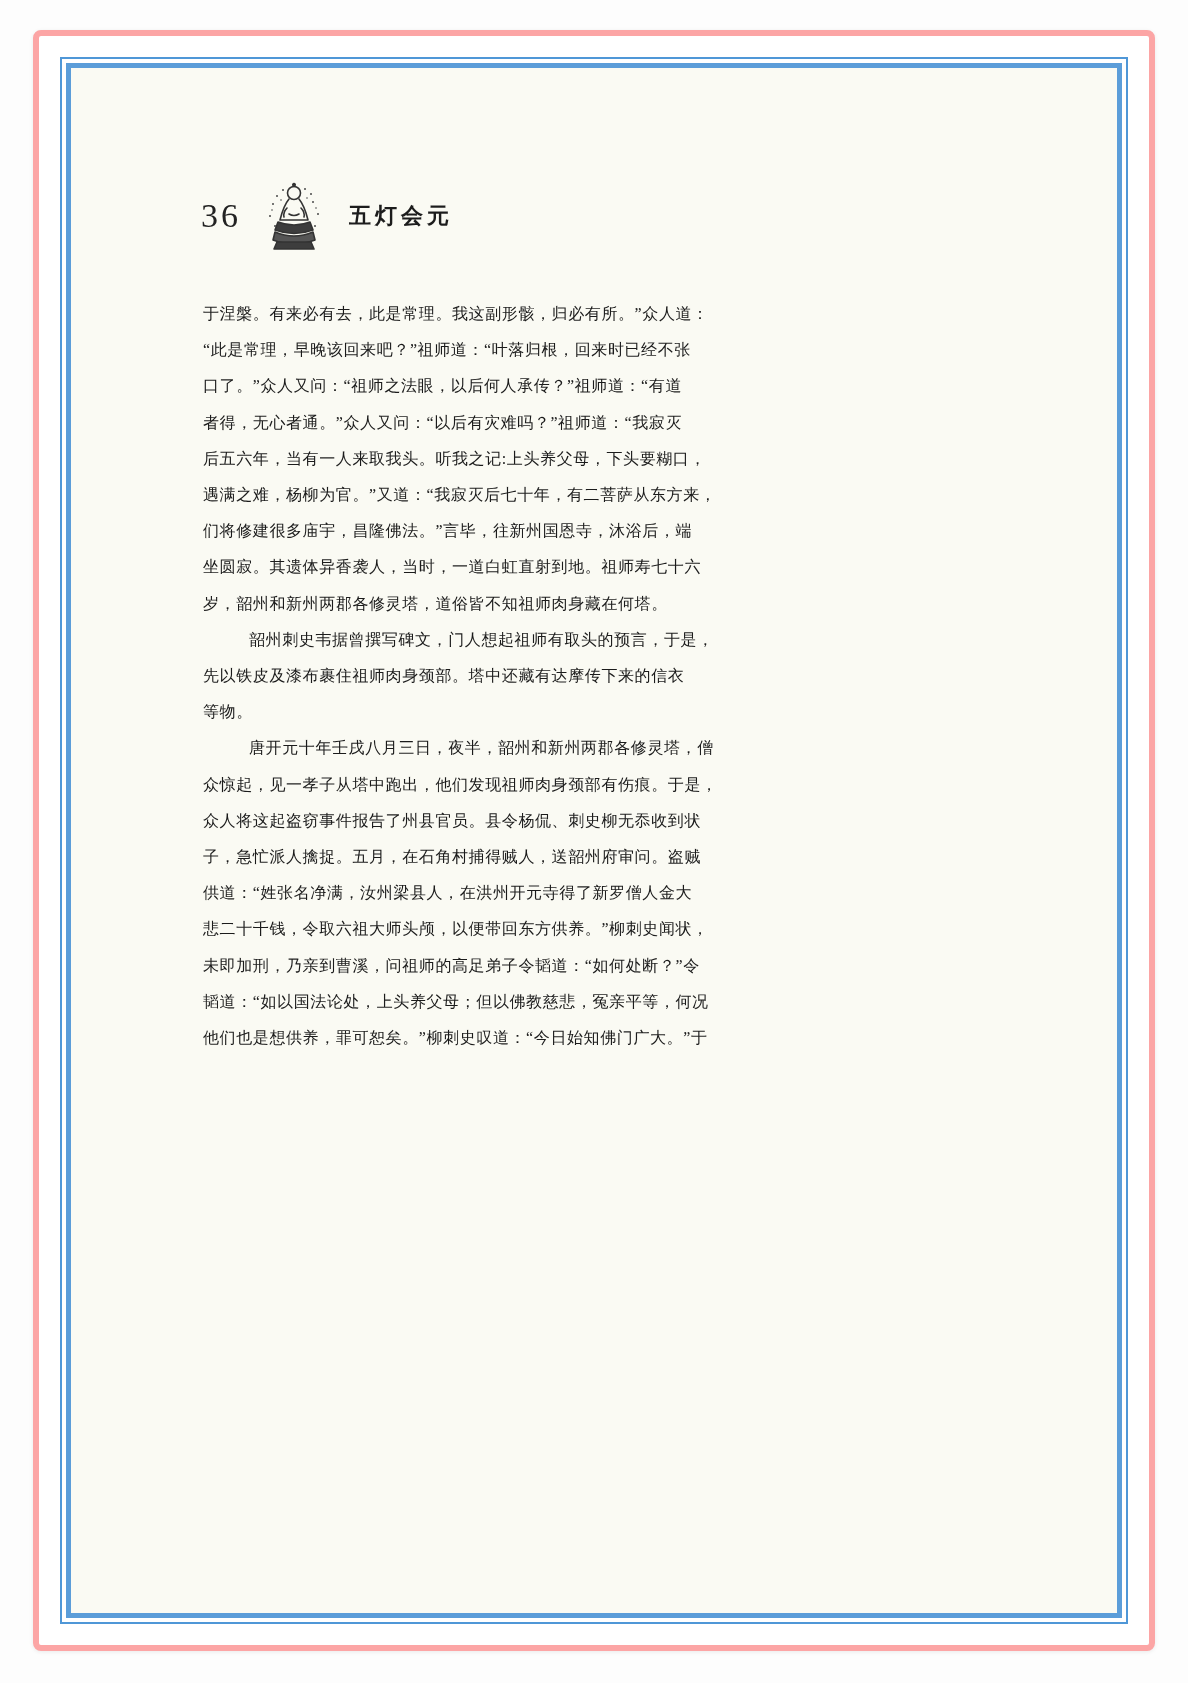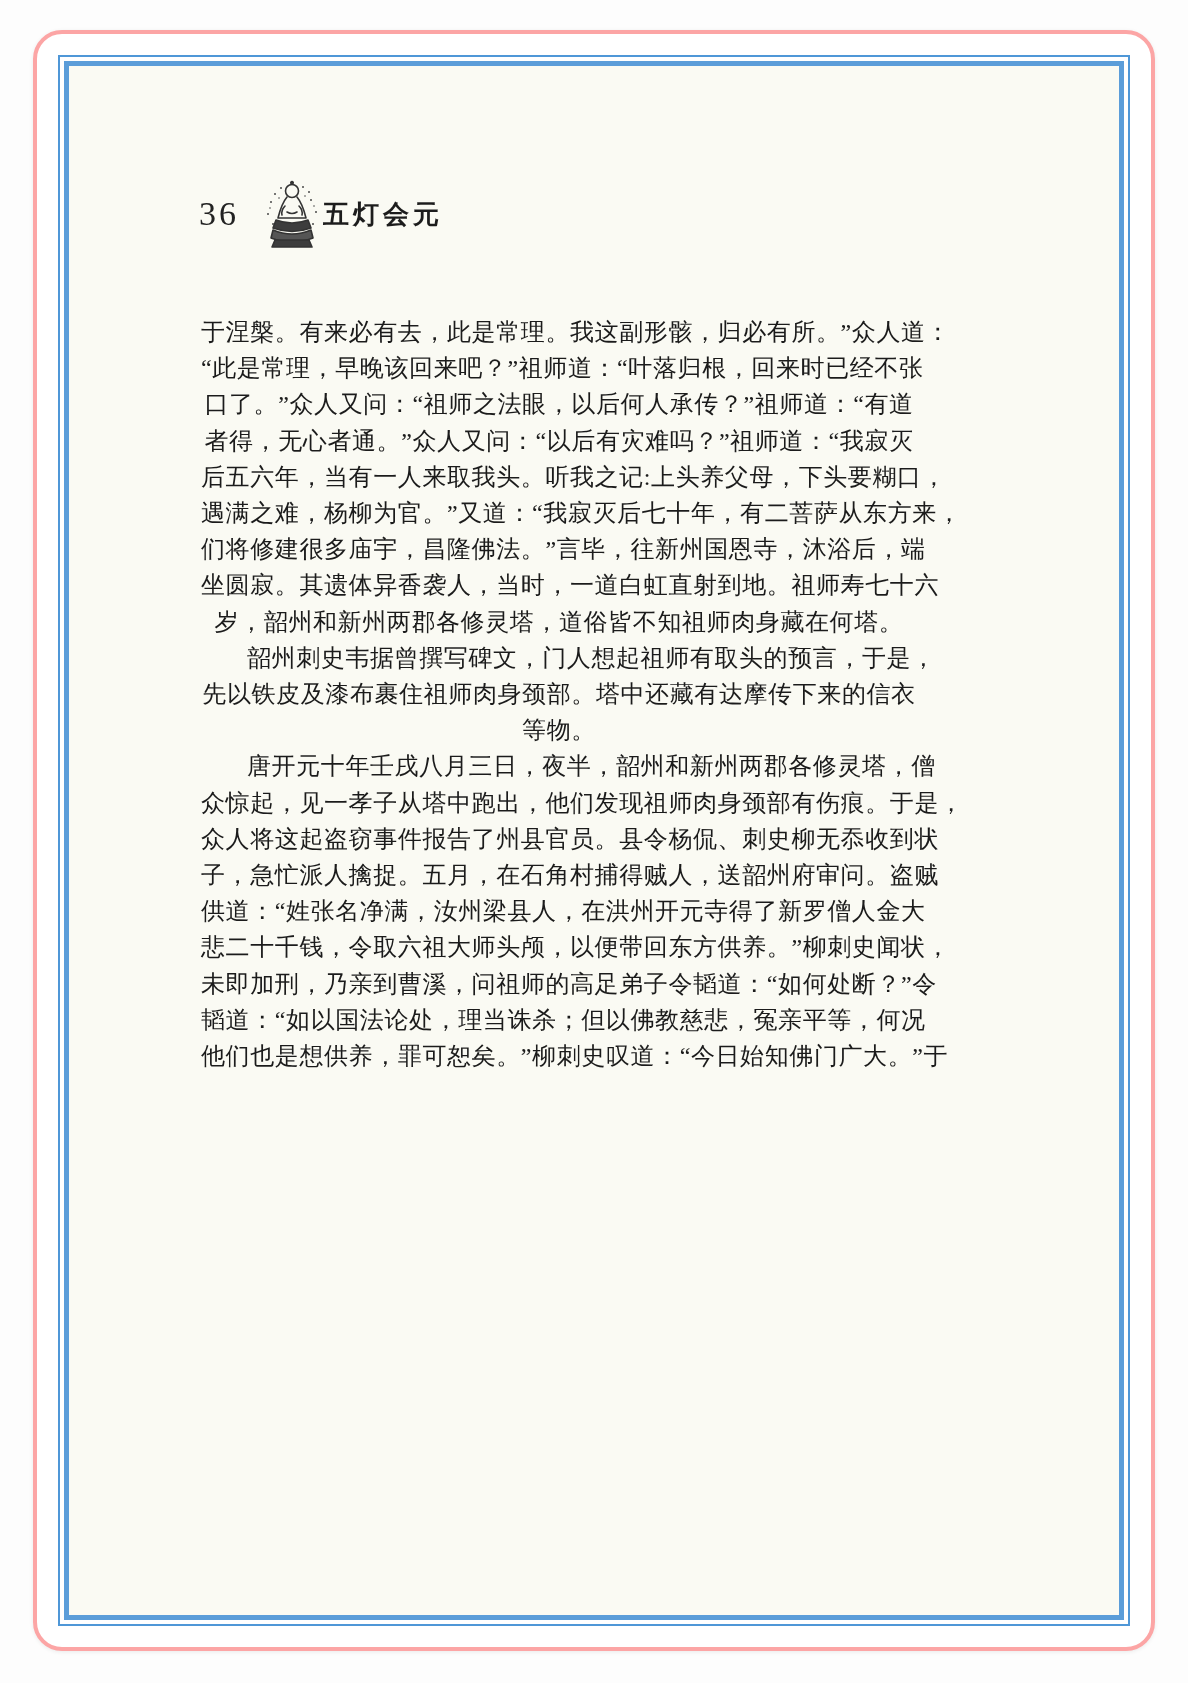--- a/index.html
+++ b/index.html
@@ -6,22 +6,22 @@
   html, body {
     width: 1188px; height: 1683px;
     background: #fdfdfd;
     font-family: "Liberation Serif", "DejaVu Serif", serif;
   }
   .page-card {
     position: absolute;
     left: 33px; top: 30px;
     width: 1122px; height: 1621px;
     background: #ffffff;
-    border: 4px solid #fca5a5;
-    border-radius: 29px;
+    border: 6px solid #fca5a5;
+    border-radius: 8px;
     box-shadow: 0 1px 4px rgba(0,0,0,0.08);
   }
   .frame-outer {
     position: absolute;
     left: 21px; top: 21px; right: 21px; bottom: 21px;
     border: 2px solid #4f97d7;
   }
   .frame-inner {
     position: absolute;
     left: 4px; top: 4px; right: 4px; bottom: 4px;
@@ -38,35 +38,35 @@
   .page-number {
     font-size: 34px;
     letter-spacing: 3px;
     color: #222222;
   }
   .buddha {
     margin-left: 22px;
     width: 62px; height: 76px;
   }
   .book-title {
+    margin-left: 24px;
     font-family: "Liberation Sans", "DejaVu Sans", sans-serif;
     font-weight: bold;
-    font-size: 26px;
+    font-size: 22px;
     letter-spacing: 4px;
     color: #1c1c1c;
   }
   .text-block {
     position: absolute;
-    left: 164px; top: 280px;
+    left: 164px; top: 260px;
     width: 716px;
-    font-size: 24px;
+    font-size: 16px;
     line-height: 36.2px;
     letter-spacing: 0.6px;
     color: #1b1b1b;
-    text-align: center;
   }
   .line { white-space: nowrap; }
   .line.indent { text-indent: 46px; }
 </style>
 </head>
 <body>
 
 <div class="page-card">
   <div class="frame-outer">
     <div class="frame-inner"></div>
@@ -123,16 +123,16 @@
     <div class="line">先以铁皮及漆布裹住祖师肉身颈部。塔中还藏有达摩传下来的信衣</div>
     <div class="line">等物。</div>
 
     <div class="line indent">唐开元十年壬戌八月三日，夜半，韶州和新州两郡各修灵塔，僧</div>
     <div class="line">众惊起，见一孝子从塔中跑出，他们发现祖师肉身颈部有伤痕。于是，</div>
     <div class="line">众人将这起盗窃事件报告了州县官员。县令杨侃、刺史柳无忝收到状</div>
     <div class="line">子，急忙派人擒捉。五月，在石角村捕得贼人，送韶州府审问。盗贼</div>
     <div class="line">供道：“姓张名净满，汝州梁县人，在洪州开元寺得了新罗僧人金大</div>
     <div class="line">悲二十千钱，令取六祖大师头颅，以便带回东方供养。”柳刺史闻状，</div>
     <div class="line">未即加刑，乃亲到曹溪，问祖师的高足弟子令韬道：“如何处断？”令</div>
-    <div class="line">韬道：“如以国法论处，理当诛杀；但以佛教慈悲，冤亲平等，何况</div>
+    <div class="line">韬道：“如以国法论处，上头养父母；但以佛教慈悲，冤亲平等，何况</div>
     <div class="line">他们也是想供养，罪可恕矣。”柳刺史叹道：“今日始知佛门广大。”于</div>
   </div>
 </div>
 
 </body></html>

